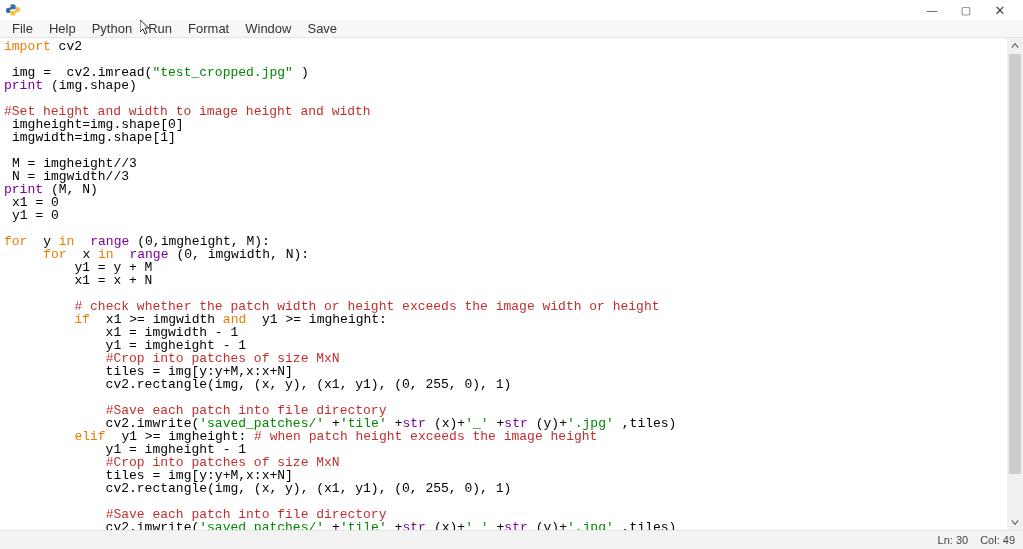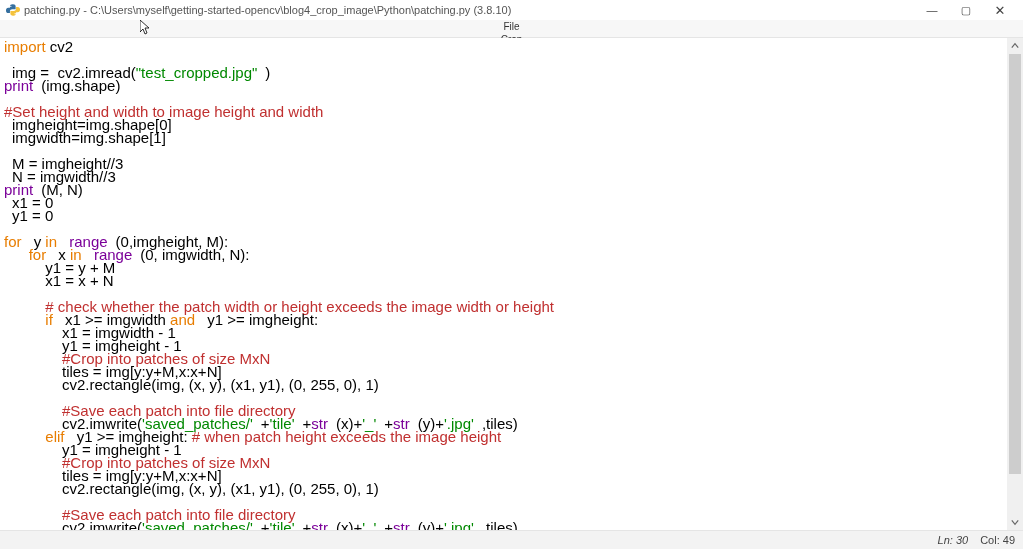--- a/index.html
+++ b/index.html
@@ -5,67 +5,66 @@
   * { box-sizing: border-box; margin: 0; padding: 0; }
   html, body { width: 1023px; height: 549px; overflow: hidden; font-family: "Segoe UI", Tahoma, sans-serif; background: #fff; }
   .titlebar { height: 20px; display: flex; align-items: center; background: #fff; padding: 0 6px; font-size: 11px; color: #444; }
   .titlebar .icon { width: 14px; height: 14px; margin-right: 4px; display: inline-flex; align-items: center; justify-content: center; }
   .titlebar .icon svg { width: 14px; height: 14px; }
   .title-text { flex: 0 0 auto; white-space: nowrap; color: #555; }
   .spacer { flex: 1 1 auto; }
   .winbtn { width: 34px; height: 20px; display: inline-flex; align-items: center; justify-content: center; color: #444; }
   .winbtn span { font-size: 11px; line-height: 1; }
   .winbtn.close span { font-size: 13px; }
-  .menubar { height: 18px; display: flex; align-items: center; padding: 0 4px; background: #f7f7f7; border-bottom: 1px solid #e5e5e5; font-size: 10px; color: #333; flex-direction: column; }
+  .menubar { height: 18px; display: flex; align-items: center; padding: 0 4px; background: #f7f7f7; border-bottom: 1px solid #e5e5e5; font-size: 13px; color: #333; }
   .menuitem { padding: 1px 8px; }
   .editor-wrap { position: relative; width: 1023px; height: 492px; background: #fff; }
-  .editor { position: absolute; inset: 0; right: 16px; padding: 2px 4px; font-family: Liberation Sans, sans-serif; font-size: 15px; line-height: 13px; letter-spacing: 0px; white-space: pre; color: #000; overflow: hidden; }
+  .editor { position: absolute; inset: 0; right: 16px; padding: 2px 4px; font-family: Liberation Mono, monospace; font-size: 13px; line-height: 13px; letter-spacing: 0px; white-space: pre; color: #000; overflow: hidden; }
   .scrollbar { position: absolute; right: 0; top: 0; bottom: 0; width: 16px; background: #f0f0f0; }
   .sb-btn { width: 16px; height: 16px; display: flex; align-items: center; justify-content: center; color: #666; background: #f0f0f0; }
   .sb-btn svg { width: 8px; height: 8px; }
   .sb-track { position: absolute; top: 16px; bottom: 16px; left: 0; right: 0; background: #f0f0f0; }
   .sb-thumb { position: absolute; left: 2px; right: 2px; top: 0; height: 420px; background: #cdcdcd; border-radius: 0; }
   .sb-btn.bottom { position: absolute; bottom: 0; }
   .statusbar { height: 19px; display: flex; align-items: center; justify-content: flex-end; padding: 0 8px; background: #f3f3f3; border-top: 1px solid #e5e5e5; font-size: 11px; color: #444; }
-  .statusbar .ln { margin-right: 12px; font-style: italic; }
+  .statusbar .ln { margin-right: 12px; }
   
   .kw { color: #e87d00; }         
   .builtin { color: #7b0099; }    
   .str { color: #008800; }        
   .com { color: #c03030; }        
   .op { color: #000; }
   .name { color: #000; margin-left: 8px; }
   .mouse { position: absolute; width: 12px; height: 16px; pointer-events: none; }
 </style>
 </head>
 <body>
 
 <div class="titlebar">
   <span class="icon">
     <svg viewBox="0 0 32 32">
         <path fill="#356f9f" d="M15 3c-4 0-6 2-6 5v3H5c-3 0-5 2-5 6s2 6 5 6h4v-4c0-3 2-5 5-5h8V8c0-3-2-5-6-5h-6zM11 6a1.5 1.5 0 110 3 1.5 1.5 0 010-3z"></path>
         <path fill="#f4c23c" d="M17 29c4 0 6-2 6-5v-3h4c3 0 5-2 5-6s-2-6-5-6h-4v4c0 3-2 5-5 5h-8v6c0 3 2 5 6 5h1zM21 26a1.5 1.5 0 110-3 1.5 1.5 0 010 3z"></path>
       </svg>
   </span>
-  <span class="title-text">patching.py - C:\Users\myself\getting-started-opencv\blog4_crop_image\Python\patching.py (3.8.10)</span>
   <span class="spacer"></span>
   <div class="winbtn">
       <span>—</span>
     </div>
   <div class="winbtn">
       <span>▢</span>
     </div>
   <div class="winbtn close">
       <span>✕</span>
     </div>
 </div>
 
 <div class="menubar">
   <span class="menuitem">File</span>
-  <span class="menuitem">Crop</span>
+  <span class="menuitem">Help</span>
   <span class="menuitem">Python</span>
   <span class="menuitem">Run</span>
   <span class="menuitem">Format</span>
   <span class="menuitem">Window</span>
   <span class="menuitem">Save</span>
 </div>
 
 <div class="editor-wrap">
   <div class="editor" id="editor"><div><span class="kw">import</span><span class="op"> cv2</span></div><div>&nbsp;</div><div><span class="name">img =  cv2.imread(</span><span class="str">"test_cropped.jpg"</span><span class="name">)</span></div><div><span class="builtin">print</span><span class="name">(img.shape)</span></div><div>&nbsp;</div><div><span class="com">#Set height and width to image height and width</span></div><div><span class="name">imgheight=img.shape[0]</span></div><div><span class="name">imgwidth=img.shape[1]</span></div><div>&nbsp;</div><div><span class="name">M = imgheight//3</span></div><div><span class="name">N = imgwidth//3</span></div><div><span class="builtin">print</span><span class="name">(M, N)</span></div><div><span class="name">x1 = 0</span></div><div><span class="name">y1 = 0</span></div><div>&nbsp;</div><div><span class="kw">for</span><span class="name"> y </span><span class="kw">in</span><span class="name"> </span><span class="builtin">range</span><span class="name">(0,imgheight, M):</span></div><div><span class="name">    </span><span class="kw">for</span><span class="name"> x </span><span class="kw">in</span><span class="name"> </span><span class="builtin">range</span><span class="name">(0, imgwidth, N):</span></div><div><span class="name">        y1 = y + M</span></div><div><span class="name">        x1 = x + N</span></div><div>&nbsp;</div><div><span class="name">        </span><span class="com"># check whether the patch width or height exceeds the image width or height</span></div><div><span class="name">        </span><span class="kw">if</span><span class="name"> x1 &gt;= imgwidth </span><span class="kw">and</span><span class="name"> y1 &gt;= imgheight:</span></div><div><span class="name">            x1 = imgwidth - 1</span></div><div><span class="name">            y1 = imgheight - 1</span></div><div><span class="name">            </span><span class="com">#Crop into patches of size MxN</span></div><div><span class="name">            tiles = img[y:y+M,x:x+N]</span></div><div><span class="name">            cv2.rectangle(img, (x, y), (x1, y1), (0, 255, 0), 1)</span></div><div>&nbsp;</div><div><span class="name">            </span><span class="com">#Save each patch into file directory</span></div><div><span class="name">            cv2.imwrite(</span><span class="str">'saved_patches/'</span><span class="name">+</span><span class="str">'tile'</span><span class="name">+</span><span class="builtin">str</span><span class="name">(x)+</span><span class="str">'_'</span><span class="name">+</span><span class="builtin">str</span><span class="name">(y)+</span><span class="str">'.jpg'</span><span class="name">,tiles)</span></div><div><span class="name">        </span><span class="kw">elif</span><span class="name"> y1 &gt;= imgheight: </span><span class="com"># when patch height exceeds the image height</span></div><div><span class="name">            y1 = imgheight - 1</span></div><div><span class="name">            </span><span class="com">#Crop into patches of size MxN</span></div><div><span class="name">            tiles = img[y:y+M,x:x+N]</span></div><div><span class="name">            cv2.rectangle(img, (x, y), (x1, y1), (0, 255, 0), 1)</span></div><div>&nbsp;</div><div><span class="name">            </span><span class="com">#Save each patch into file directory</span></div><div><span class="name">            cv2.imwrite(</span><span class="str">'saved_patches/'</span><span class="name">+</span><span class="str">'tile'</span><span class="name">+</span><span class="builtin">str</span><span class="name">(x)+</span><span class="str">'_'</span><span class="name">+</span><span class="builtin">str</span><span class="name">(y)+</span><span class="str">'.jpg'</span><span class="name">,tiles)</span></div></div>
 

